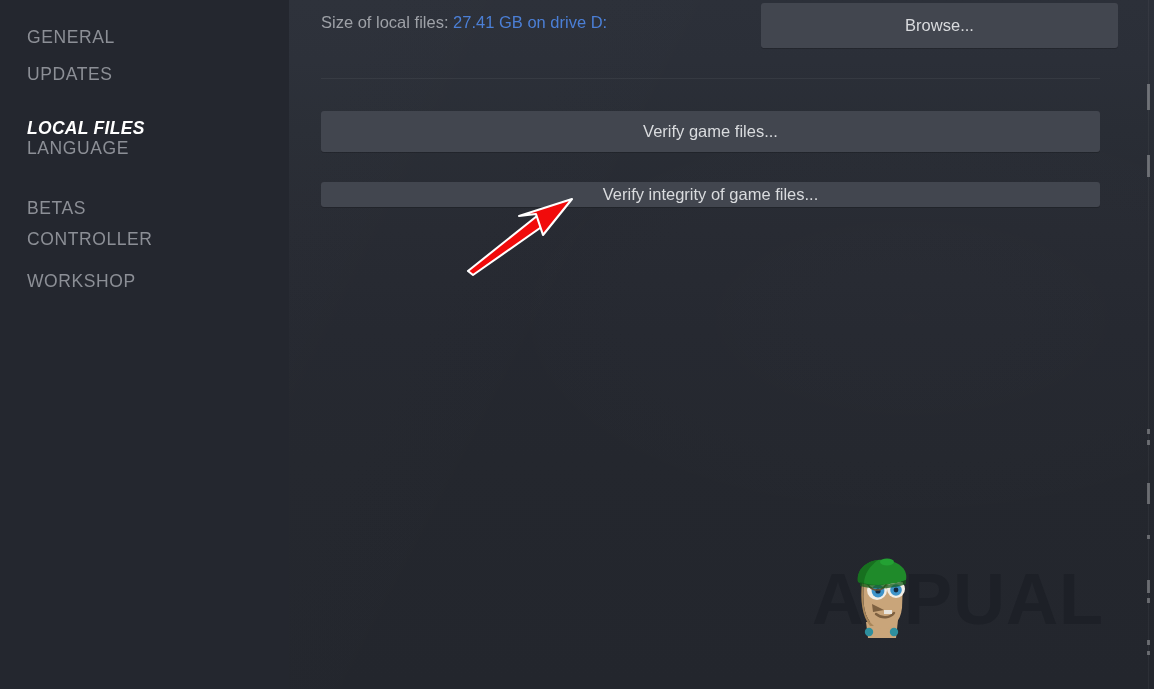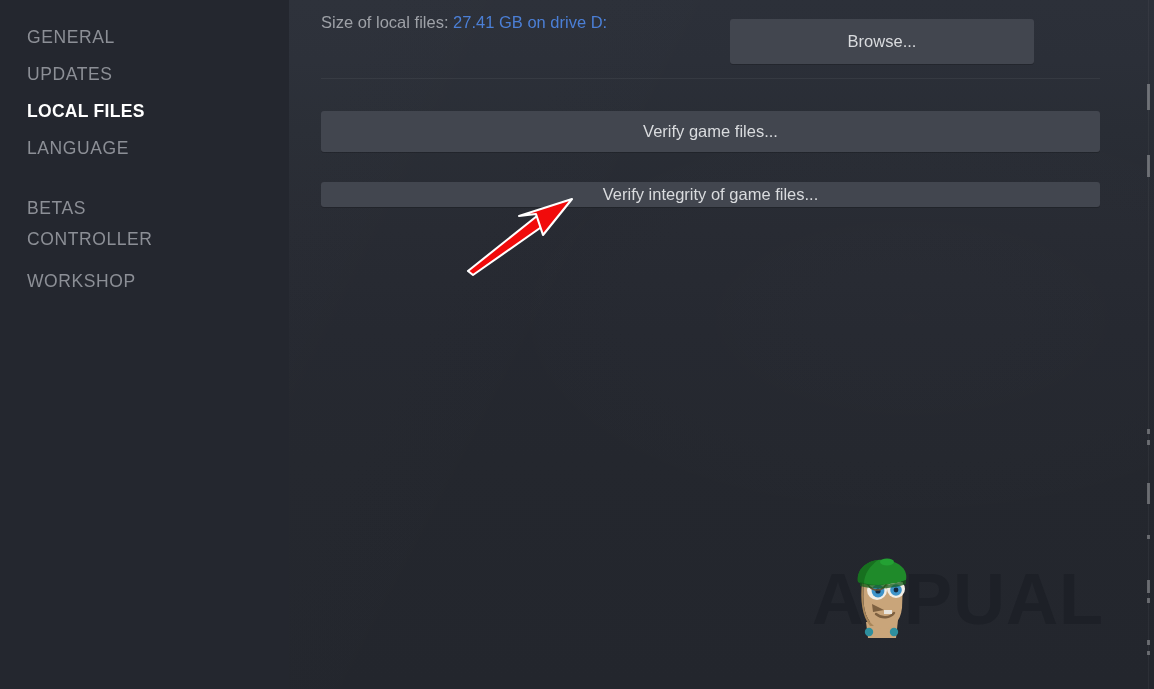--- a/index.html
+++ b/index.html
@@ -100,25 +100,24 @@
     font-size: 16.5px;
     display: flex;
     align-items: center;
     justify-content: center;
     padding: 0;
     cursor: default;
     box-shadow: 0 1px 0 rgba(0,0,0,0.18);
     z-index: 5;
   }
   #browse-btn {
-    left: 441px;
+    left: 472px;
     top: 3px;
-    width: 304px;
+    width: 357px;
     height: 45px;
-    margin-top: 16px;
   }
   #backup-btn {
     left: 32px;
     top: 111px;
     width: 779px;
     height: 41px;
   }
   #verify-btn {
     left: 32px;
     top: 182px;
@@ -195,21 +194,21 @@
 
     <button class="btn" id="backup-btn">Verify game files...</button>
 
     <button class="btn" id="verify-btn">Verify integrity of game files...</button>
 
   </div>
 
   <div id="sidebar">
     <div class="nav-item" style="top:29px;">GENERAL</div>
     <div class="nav-item" style="top:66px;">UPDATES</div>
-    <div class="nav-item active" style="top:103px;">LOCAL FILES</div>
+    <div class="nav-item active" style="top:120px;font-style:italic;">LOCAL FILES</div>
     <div class="nav-item" style="top:140px;">LANGUAGE</div>
     <div class="nav-item" style="top:176px;margin-top:24px;">BETAS</div>
     <div class="nav-item" style="top:231px;">CONTROLLER</div>
     <div class="nav-item" style="top:273px;">WORKSHOP</div>
   </div>
 
   <div id="right-edge"></div>
   <div class="edge-fleck" style="top:84px;  height:26px;"></div>
   <div class="edge-fleck" style="top:155px; height:22px;"></div>
   <div class="edge-fleck" style="top:429px; height:5px;"></div>

